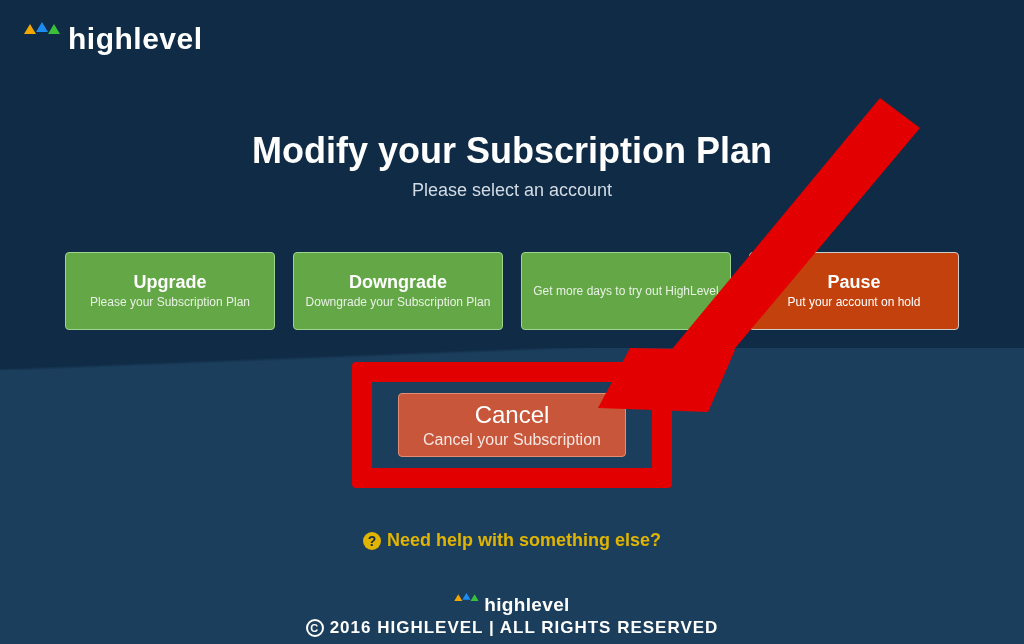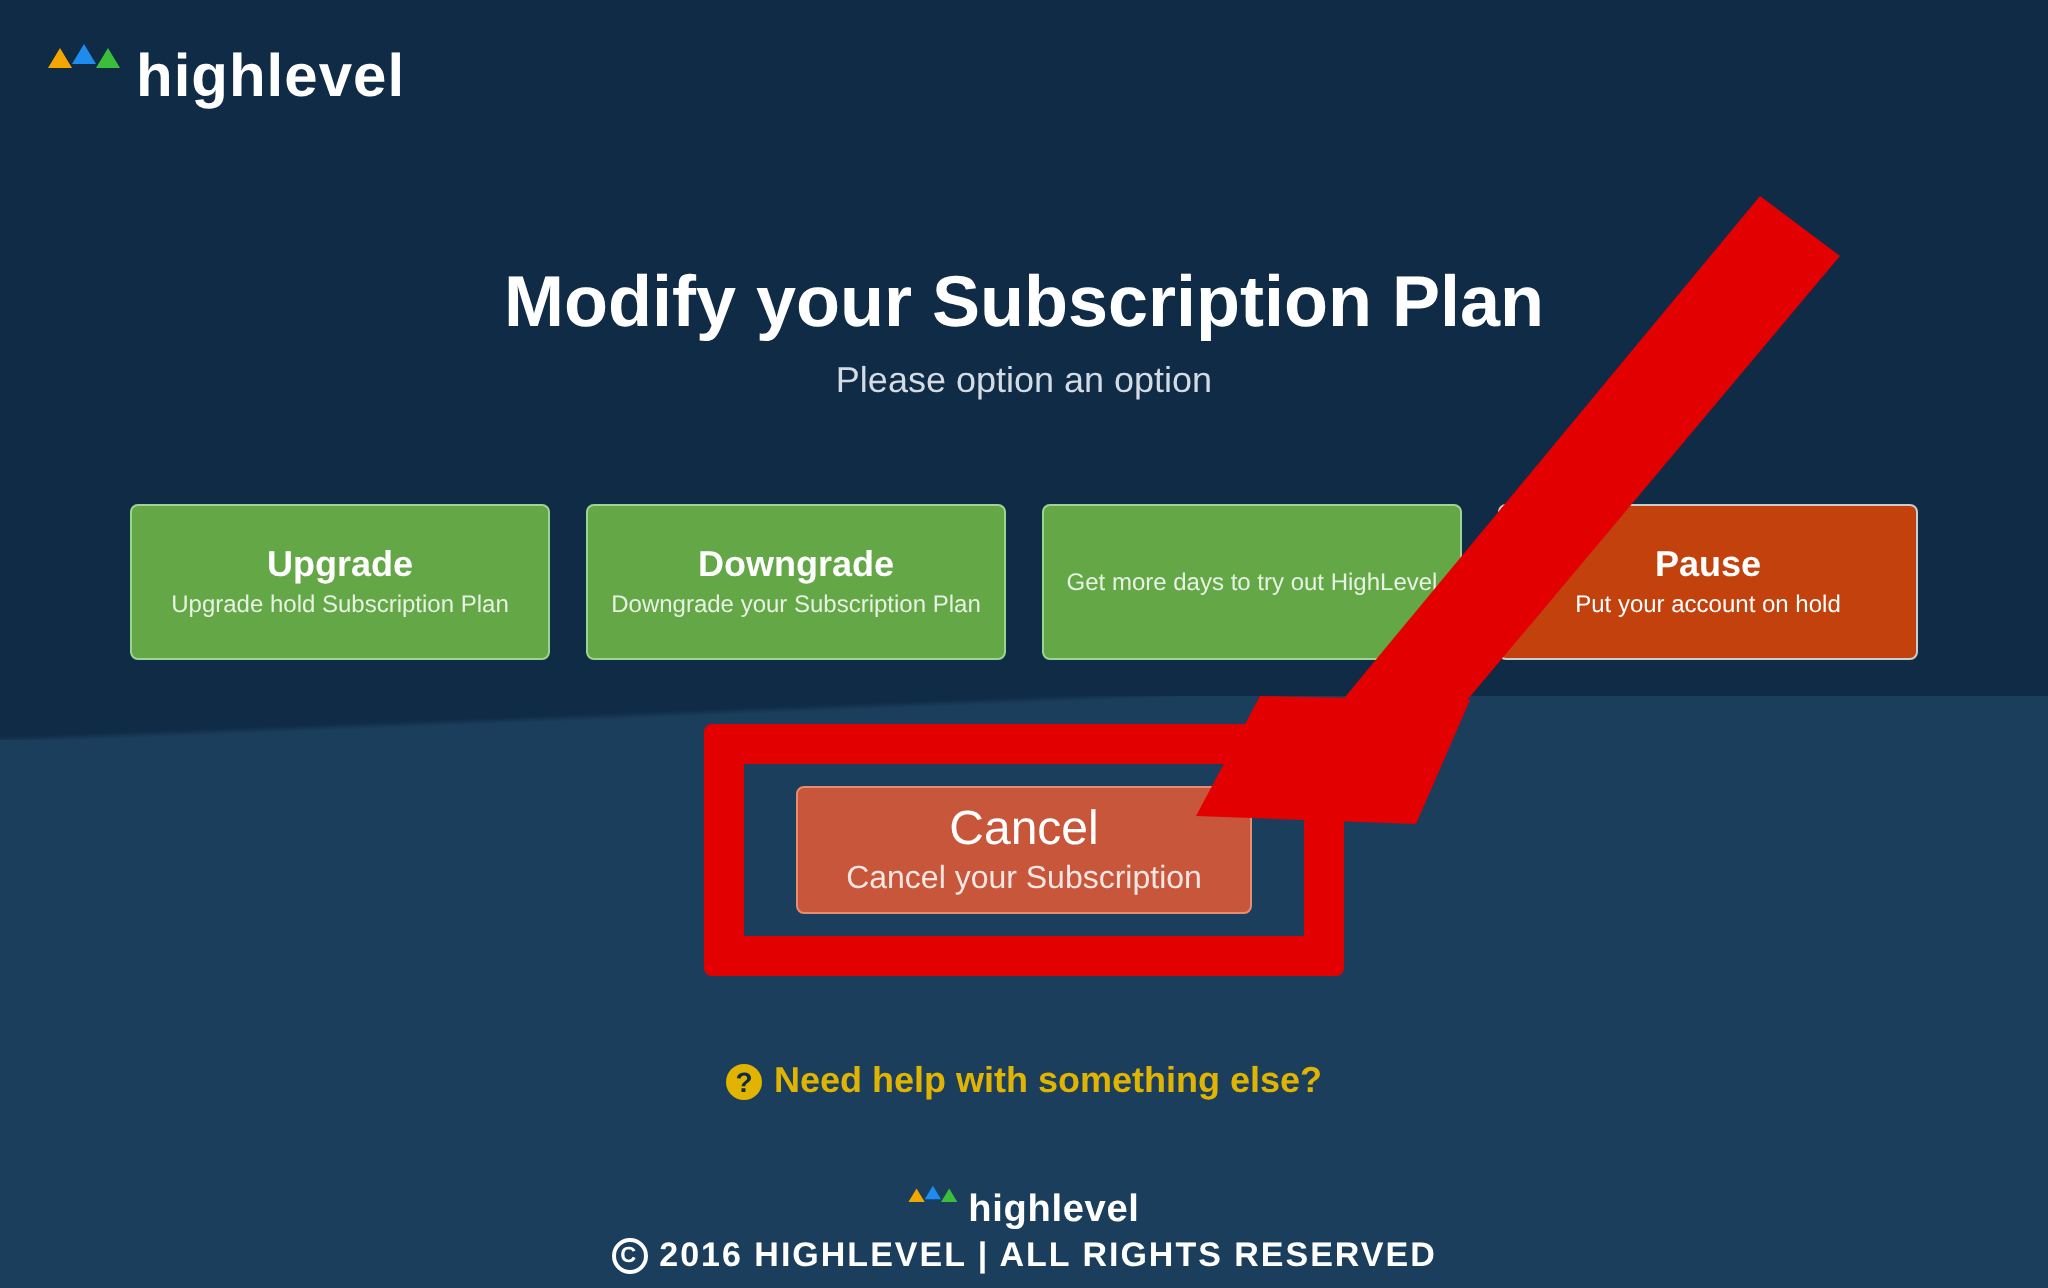--- a/index.html
+++ b/index.html
@@ -210,27 +210,27 @@
         <path d="M18 34 V8  L12 8  L18 -2 L24 8  L18 8" fill="#1e8cef" transform="translate(0,2)"></path>
         <path d="M30 34 V12 L24 12 L30 2 L36 12 L30 12" fill="#3bbf3b"></path>
       </g>
     </svg>
   </span>
   <span class="logo-text">highlevel</span>
 </div>
 
 <div class="title-wrap">
   <h1>Modify your Subscription Plan</h1>
-  <p>Please option an option</p>
+  <p>Please select an account</p>
 </div>
 
 <div class="options-row">
   <div class="opt-btn green">
     <span class="opt-title">Upgrade</span>
-    <span class="opt-sub">Upgrade hold Subscription Plan</span>
+    <span class="opt-sub">Please your Subscription Plan</span>
   </div>
   <div class="opt-btn green">
     <span class="opt-title">Downgrade</span>
     <span class="opt-sub">Downgrade your Subscription Plan</span>
   </div>
   <div class="opt-btn green">
     <span class="opt-sub">Get more days to try out HighLevel</span>
   </div>
   <div class="opt-btn gray">
     <span class="opt-title">Pause</span>

